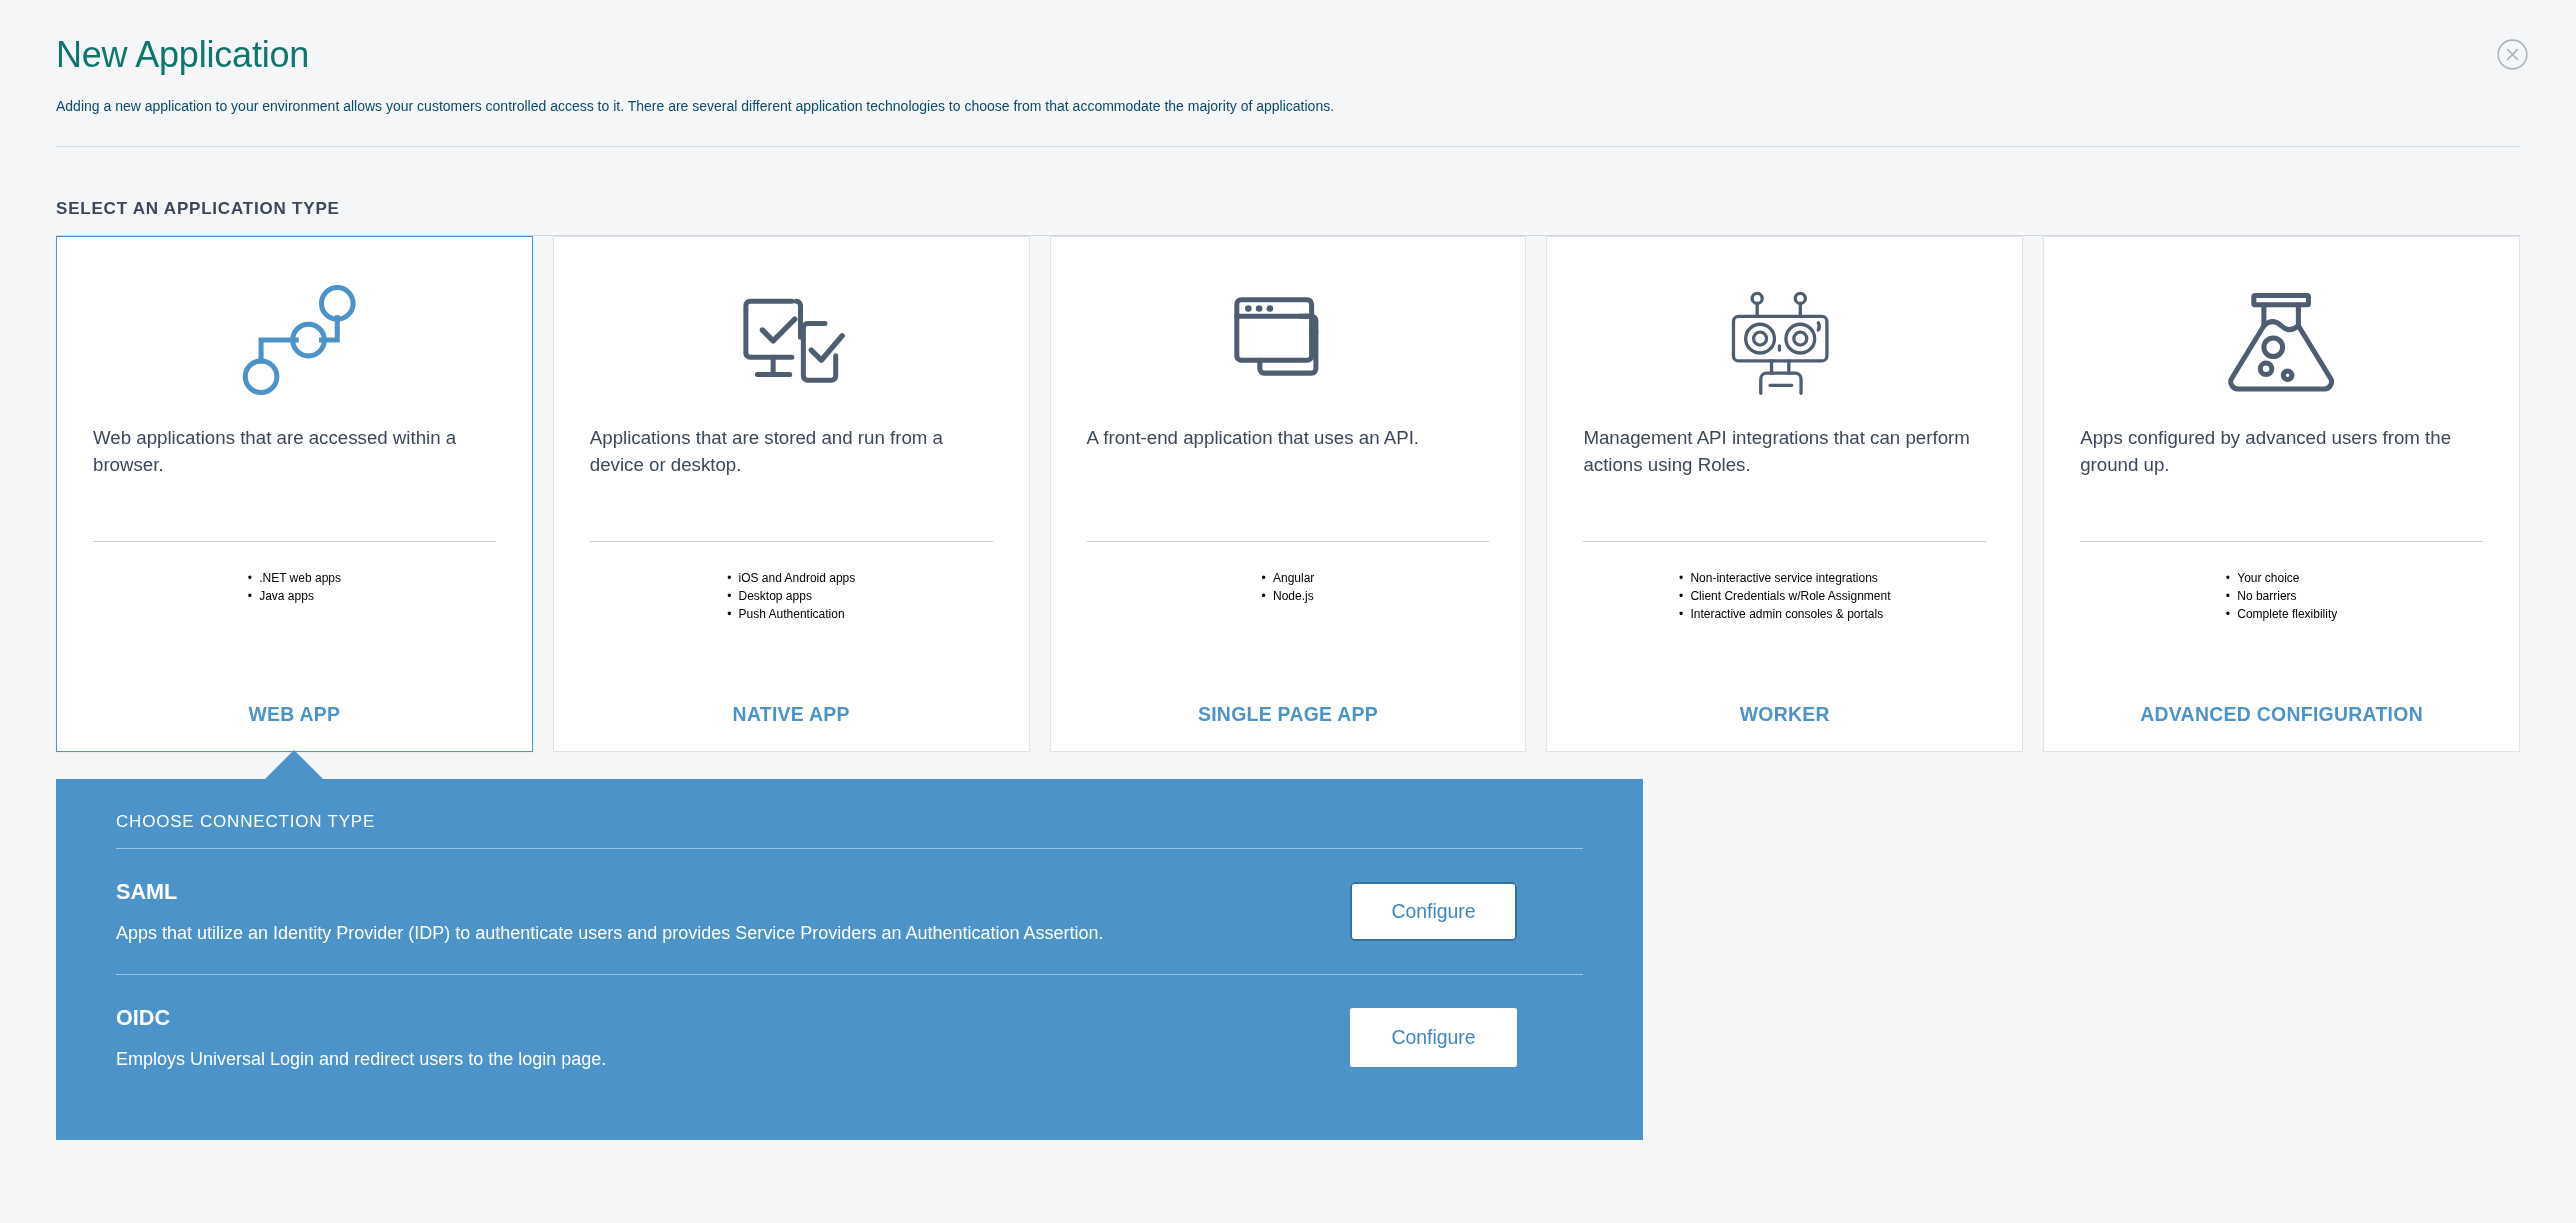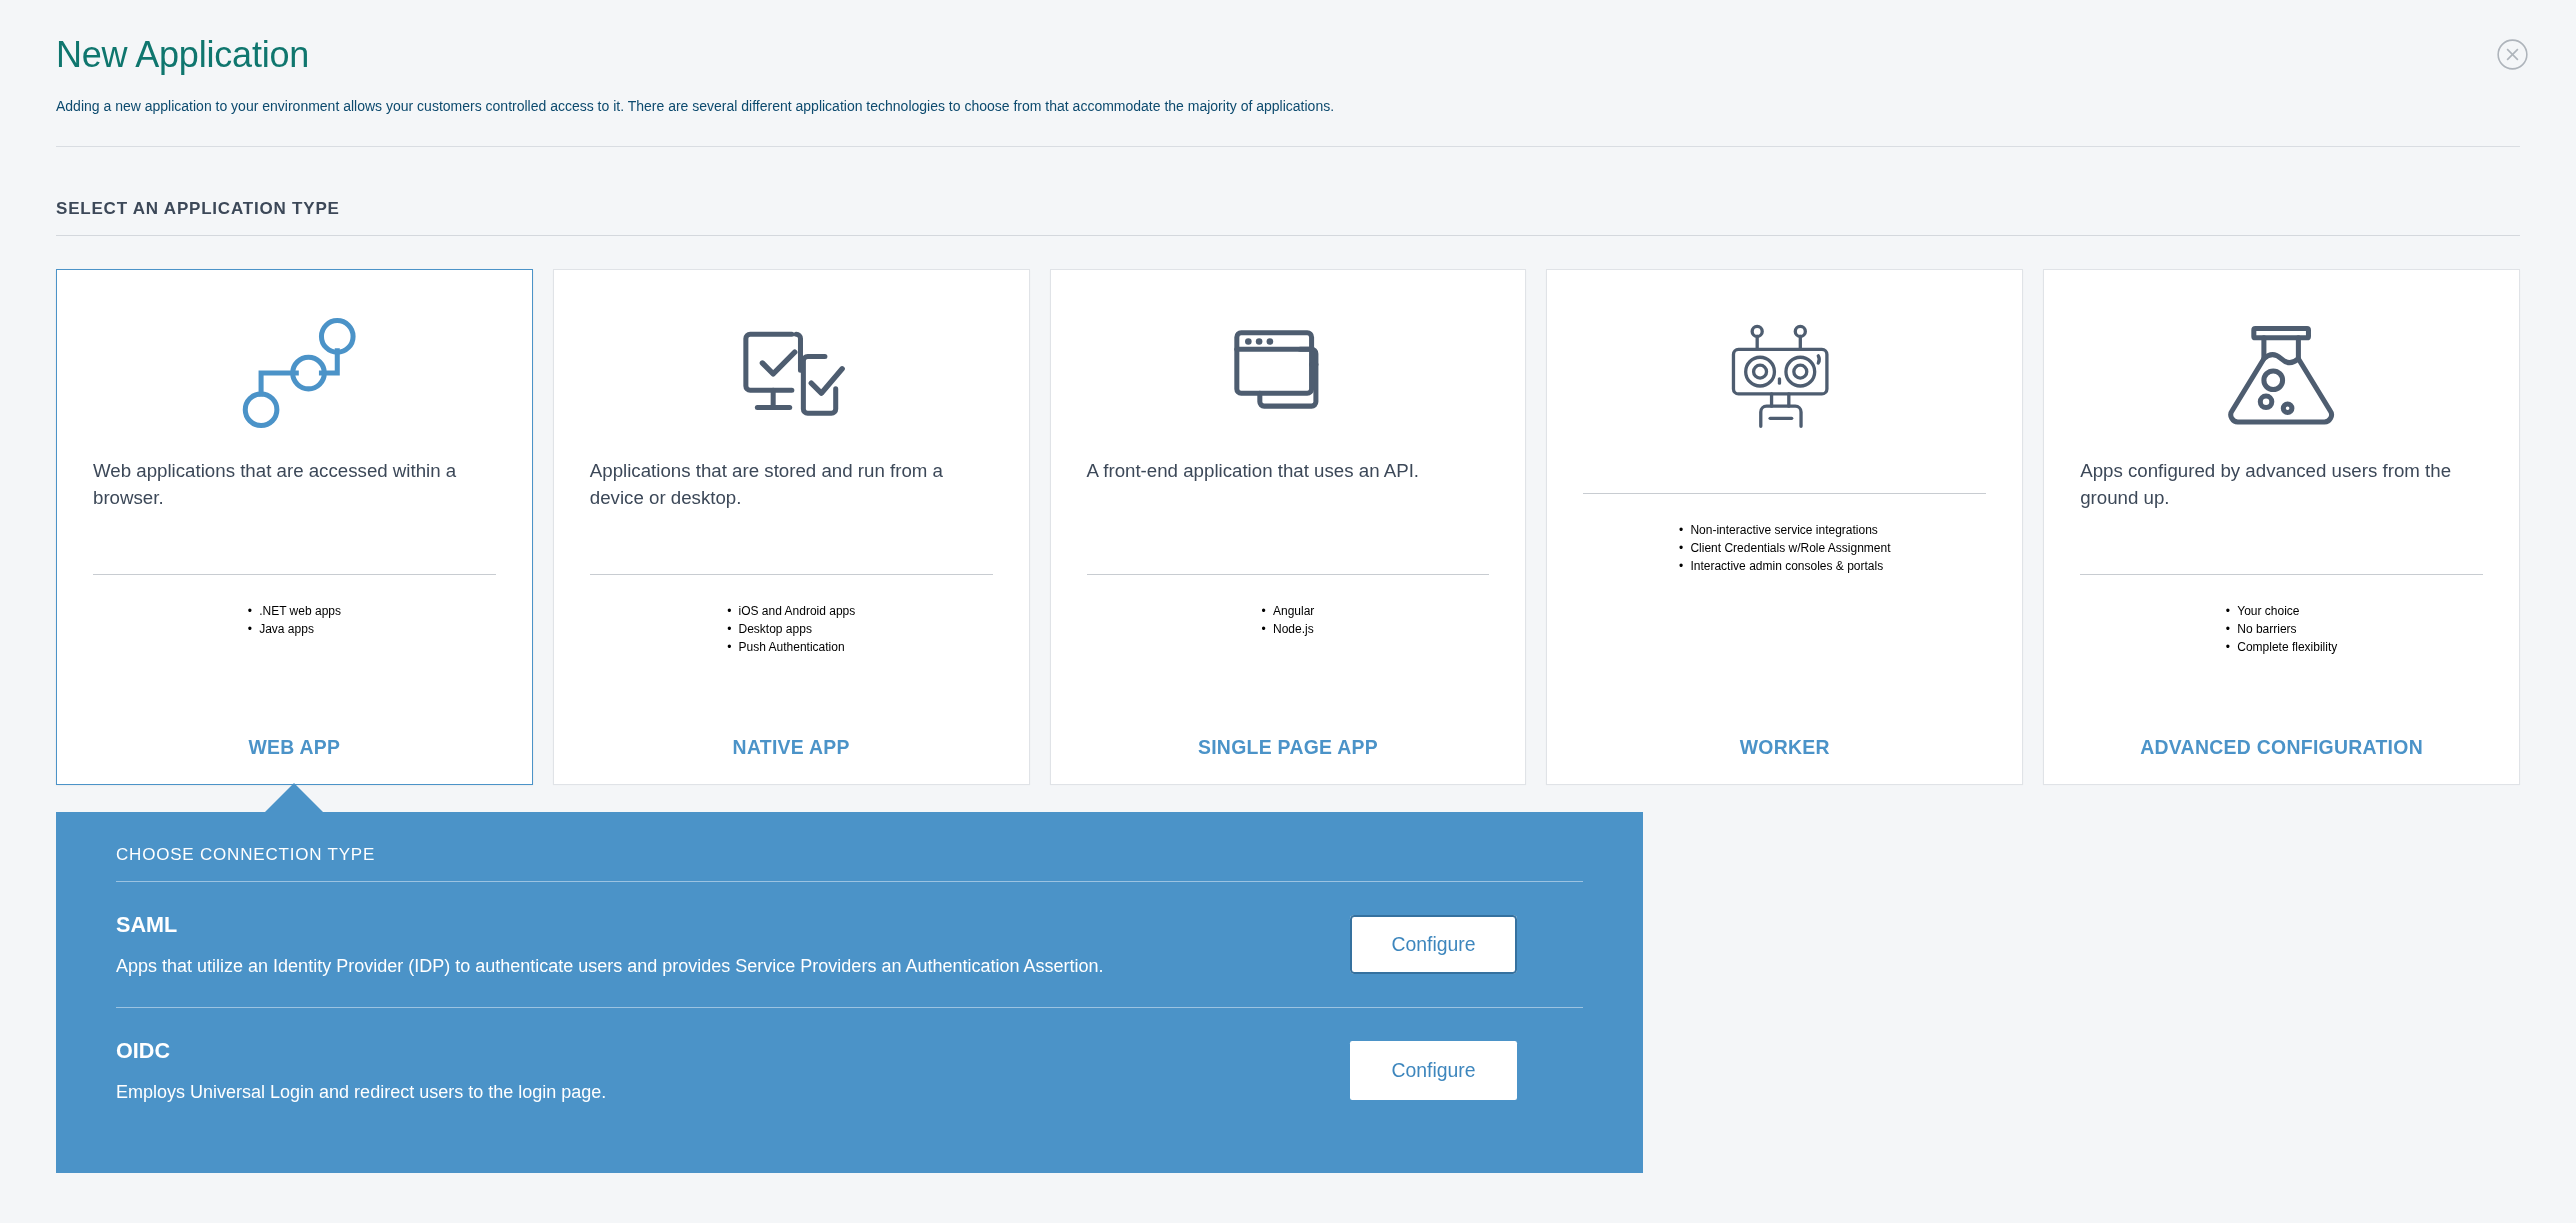--- a/index.html
+++ b/index.html
@@ -55,21 +55,20 @@
   .section-rule {
     margin-top: 16px;
     height: 0.7px;
     background: #d4d8dd;
   }
 
   
   .cards {
     display: flex;
     gap: 20px;
-    margin-top: 33px;
   }
   .card {
     flex: 1 1 0;
     background: #ffffff;
     border: 0.7px solid #e0e3e7;
     box-shadow: 0 0.7px 1.4px rgba(0,0,0,0.04);
     padding: 33px 36px 24.4px 36px;
     display: flex;
     flex-direction: column;
     position: relative;
@@ -311,20 +310,21 @@
               <circle cx="117" cy="76" r="9"></circle>
               <path d="M88 86 V92"></path>
               <path d="M142 54 q3 5 0 10"></path>
               <path d="M77 107 V124"></path>
               <path d="M101 107 V124"></path>
               <path d="M62 152 V132 a8 8 0 0 1 8 -8 H110 a8 8 0 0 1 8 8 V152"></path>
               <path d="M75 141 H105"></path>
             </g>
           </svg>
         </div>
+        <div class="card-desc">Management API integrations that can perform actions using Roles.</div>
         <div class="card-rule"></div>
         <div class="card-bullets">
           <ul>
             <li>Non-interactive service integrations</li>
             <li>Client Credentials w/Role Assignment</li>
             <li>Interactive admin consoles &amp; portals</li>
           </ul>
         </div>
         <div class="card-cta">WORKER</div>
       </div>

